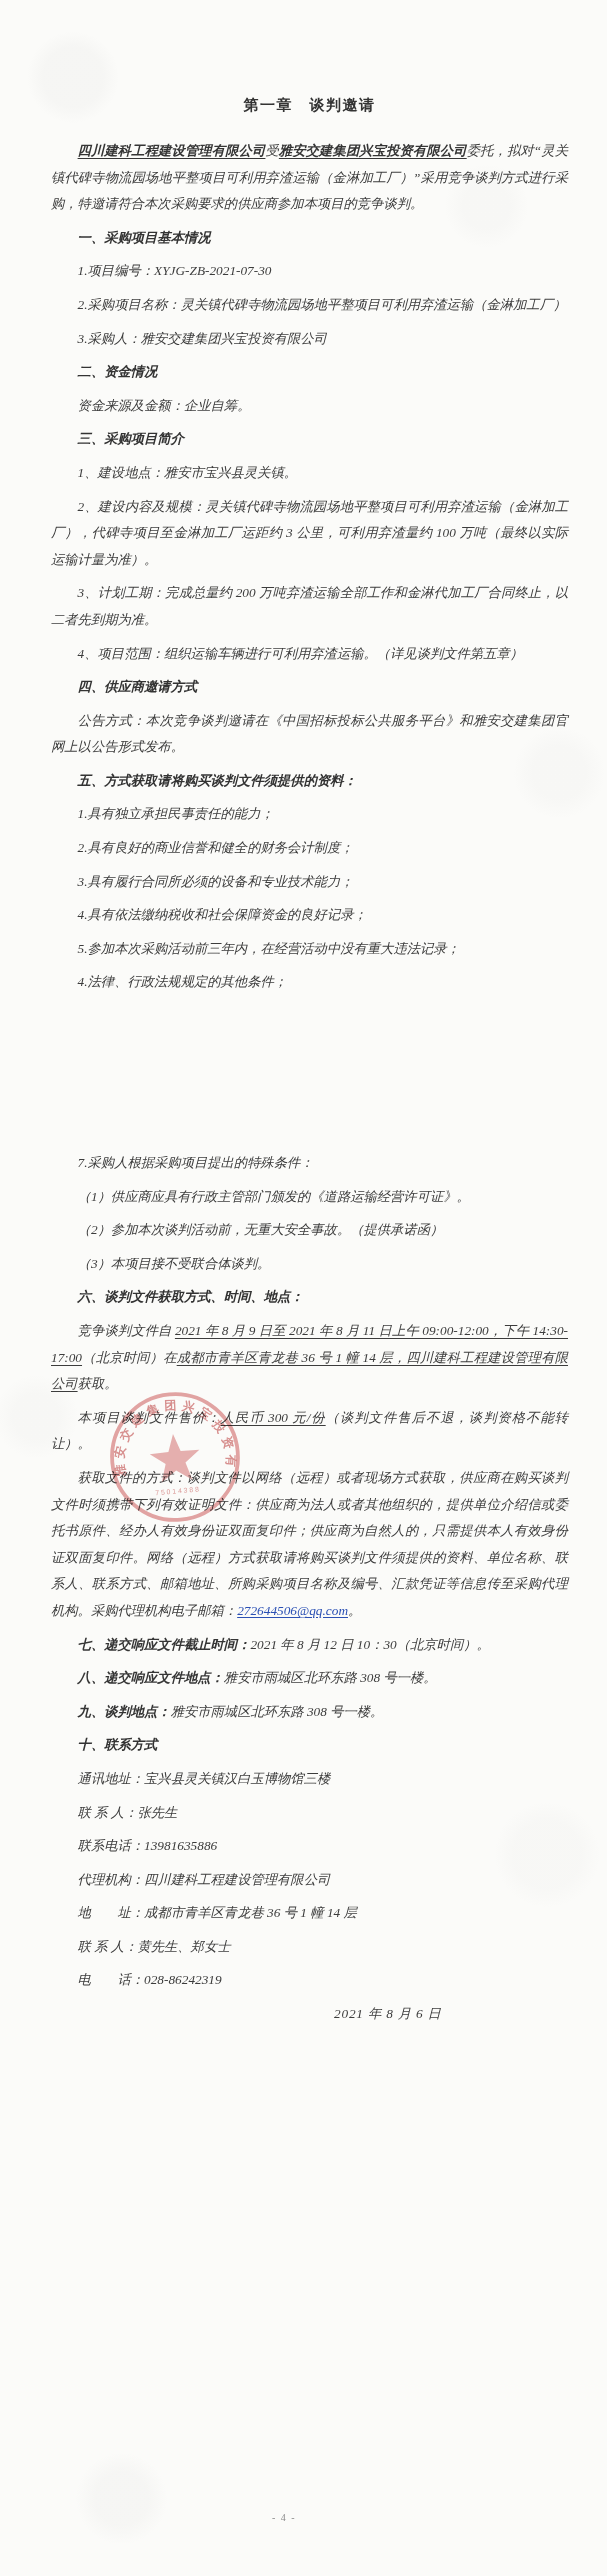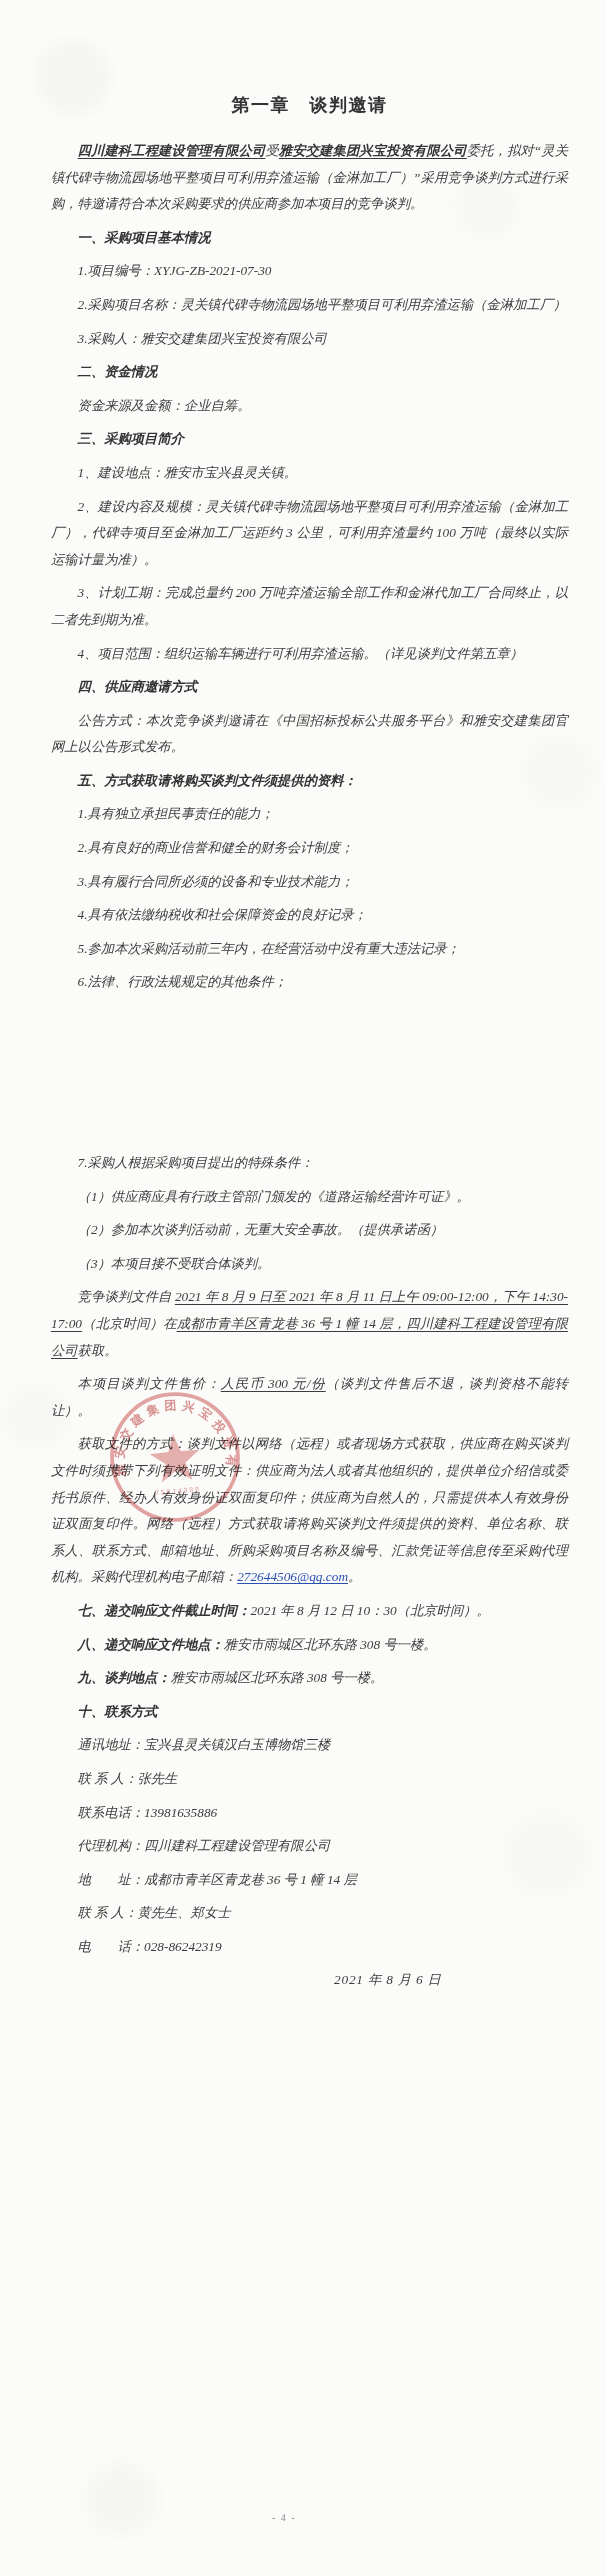--- a/index.html
+++ b/index.html
@@ -24,21 +24,21 @@
     overflow:hidden;
     color:#3c3c3c;
   }
   .content{
     padding:93px 33px 0 44px;
     font-size:13.3px;
     line-height:26.6px;
     text-align:justify;
   }
   h1.chapter{
-    font-size:18px;
+    font-size:15px;
     line-height:24px;
     text-align:center;
     font-weight:bold;
     color:#333;
     margin:0 0 21px 0;
     letter-spacing:1.5px;
   }
   p.ln{margin:7px;font-style:italic;}
   .indent{text-indent:2em;}
   .b{font-weight:bold;color:#353535;}
@@ -99,29 +99,30 @@
 
     <p class="ln indent heading">四、供应商邀请方式</p>
     <p class="ln indent">公告方式：本次竞争谈判邀请在《中国招标投标公共服务平台》和雅安交建集团官网上以公告形式发布。</p>
 
     <p class="ln indent heading">五、方式获取请将购买谈判文件须提供的资料：</p>
     <p class="ln indent">1.具有独立承担民事责任的能力；</p>
     <p class="ln indent">2.具有良好的商业信誉和健全的财务会计制度；</p>
     <p class="ln indent">3.具有履行合同所必须的设备和专业技术能力；</p>
     <p class="ln indent">4.具有依法缴纳税收和社会保障资金的良好记录；</p>
     <p class="ln indent">5.参加本次采购活动前三年内，在经营活动中没有重大违法记录；</p>
-    <p class="ln indent">6.法律、行政法规规定的其他条件；</p>
+    <p class="ln indent">4.法律、行政法规规定的其他条件；</p>
 
     <div class="spacer-pagebreak"></div>
 
     <p class="ln indent">7.采购人根据采购项目提出的特殊条件：</p>
     <p class="ln indent">（1）供应商应具有行政主管部门颁发的《道路运输经营许可证》。</p>
     <p class="ln indent">（2）参加本次谈判活动前，无重大安全事故。（提供承诺函）</p>
     <p class="ln indent">（3）本项目接不受联合体谈判。</p>
 
+    <p class="ln indent heading">六、谈判文件获取方式、时间、地点：</p>
     <p class="ln indent"><span>竞争谈判文件自 </span><span class="u">2021 年 8 月 9 日至 2021 年 8 月 11 日上午 09:00-12:00，下午 14:30-17:00</span><span>（北京时间）在</span><span class="u">成都市青羊区青龙巷 36 号 1 幢 14 层，四川建科工程建设管理有限公司</span><span>获取。</span></p>
     <p class="ln indent"><span>本项目谈判文件售价：</span><span class="u">人民币 300 元/份</span><span>（谈判文件售后不退，谈判资格不能转让）。</span></p>
     <p class="ln indent"><span>获取文件的方式：谈判文件以网络（远程）或者现场方式获取，供应商在购买谈判文件时须携带下列有效证明文件：供应商为法人或者其他组织的，提供单位介绍信或委托书原件、经办人有效身份证双面复印件；供应商为自然人的，只需提供本人有效身份证双面复印件。网络（远程）方式获取请将购买谈判文件须提供的资料、单位名称、联系人、联系方式、邮箱地址、所购采购项目名称及编号、汇款凭证等信息传至采购代理机构。采购代理机构电子邮箱：</span><a class="email-link">272644506@qq.com</a><span>。</span></p>
 
     <p class="ln indent"><span class="b">七、递交响应文件截止时间：</span><span>2021 年 8 月 12 日 10：30（北京时间）。</span></p>
     <p class="ln indent"><span class="b">八、递交响应文件地点：</span><span>雅安市雨城区北环东路 308 号一楼。</span></p>
     <p class="ln indent"><span class="b">九、谈判地点：</span><span>雅安市雨城区北环东路 308 号一楼。</span></p>
 
     <p class="ln indent heading">十、联系方式</p>
     <p class="ln indent">通讯地址：宝兴县灵关镇汉白玉博物馆三楼</p>

